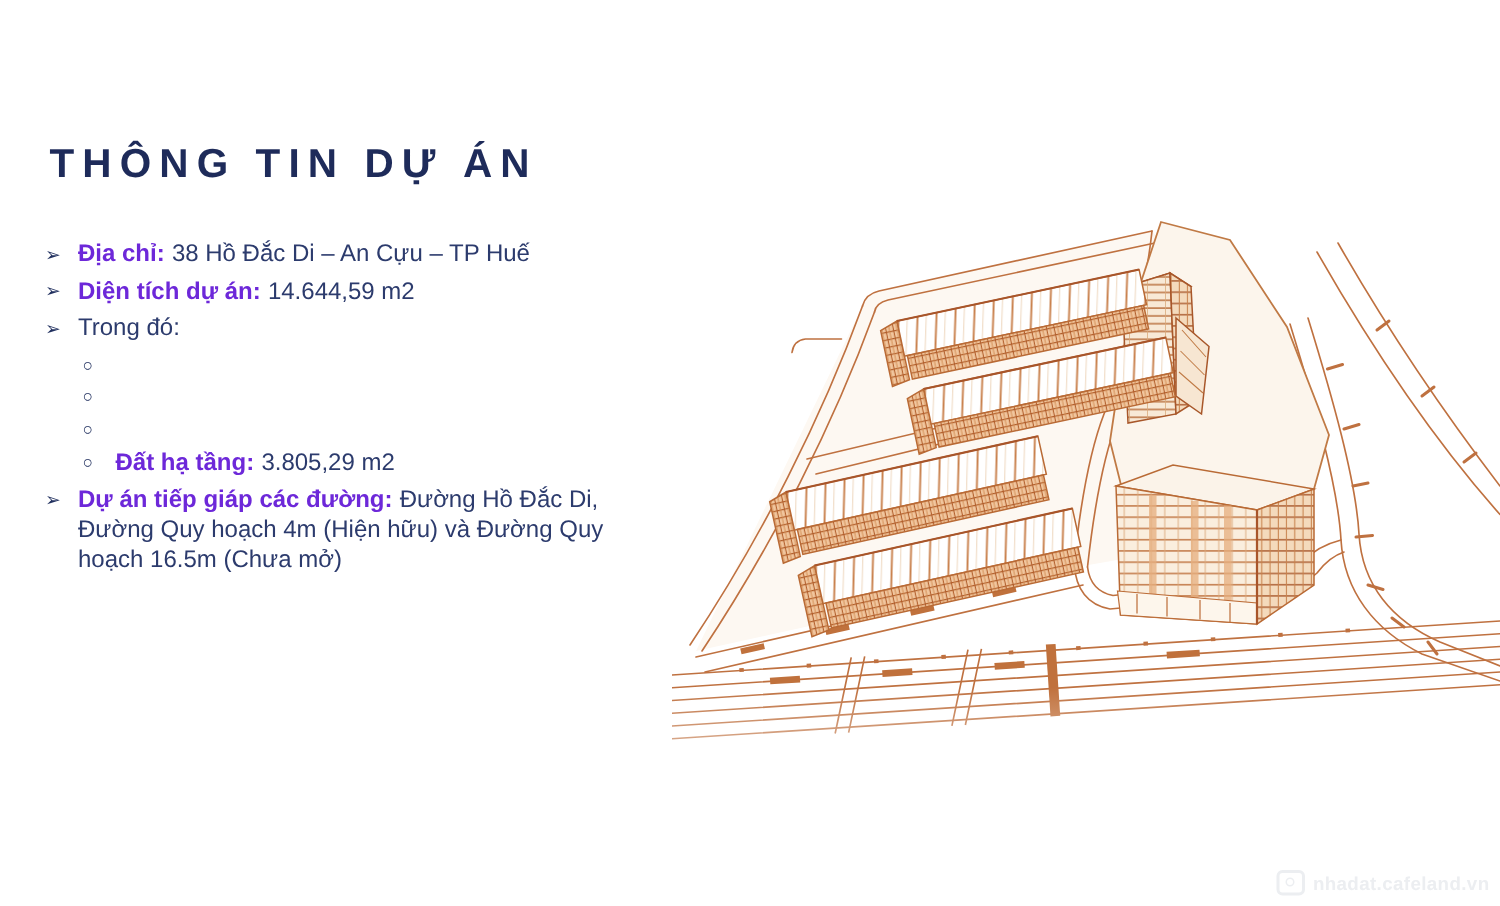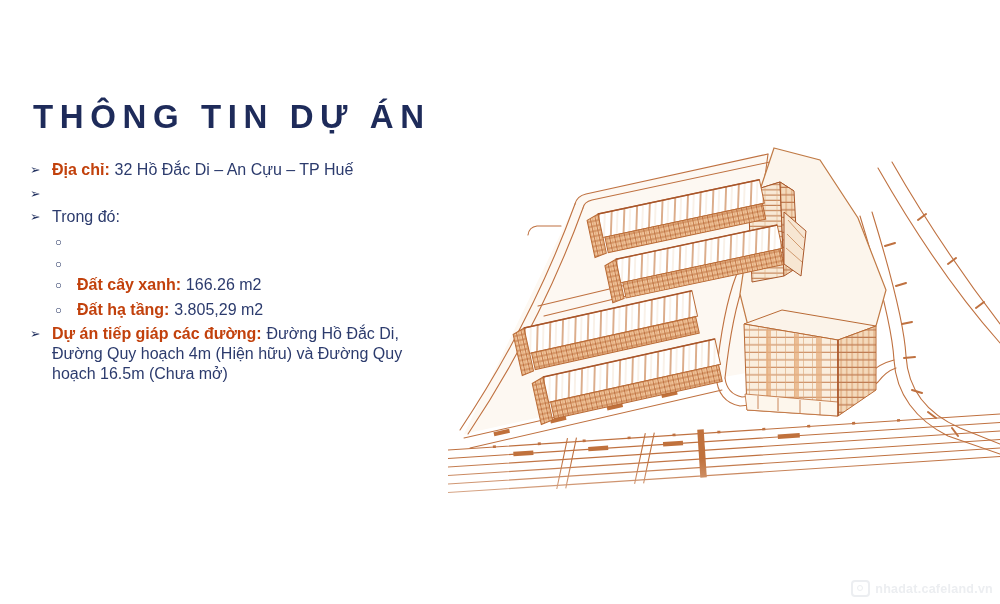--- a/index.html
+++ b/index.html
@@ -4,30 +4,30 @@
 <style>
   html,body{margin:0;padding:0;}
   body{
     width:1000px;height:604px;background:#ffffff;overflow:hidden;position:relative;
     font-family:"Liberation Sans","DejaVu Sans",sans-serif;
   }
   .slide{position:absolute;inset:0;}
   
   .title{
     position:absolute;left:33px;top:76px;
-    font-size:33px;font-weight:bold;letter-spacing:.2em;
+    font-size:27px;font-weight:bold;letter-spacing:.2em;
     color:#1e2b5a;white-space:nowrap;
   }
   .info-list{position:absolute;left:30px;top:160px;width:408px;font-size:16px;}
   .item{display:flex;align-items:flex-start;margin-bottom:4.5px;line-height:1.25;}
   .marker{flex:none;width:22px;font-size:12.5px;padding-top:2.5px;color:#21305f;}
   .item.sub{margin-left:25px;}
   .item.sub .marker{font-size:11.5px;padding-top:3px;}
   .li-text{color:#2c3b6d;}
-  .lbl{font-weight:bold;color:#c2410c;margin-right:.3em;}
+  .lbl{font-weight:bold;color:#6d28d9;margin-right:.3em;}
   .val{color:#2c3b6d;}
   
   .figure{position:absolute;left:448px;top:128px;width:552px;height:440px;}
   
   .watermark{
     position:absolute;right:7px;bottom:7px;display:flex;align-items:center;gap:5px;
     color:#eceef1;font-size:12.5px;font-weight:bold;letter-spacing:.02em;
   }
   .wm-icon{
     width:15px;height:13px;border:2px solid #eceef1;border-radius:4px;position:relative;flex:none;
@@ -41,43 +41,43 @@
 <body>
 
 <div class="slide">
 
   <h1 class="title">THÔNG TIN DỰ ÁN</h1>
 
   <div class="info-list">
 
     <div class="item">
       <span class="marker">➢</span>
-      <div class="li-text"><b class="lbl">Địa chỉ:</b><span class="val">32 Hồ Đắc Di – An Cựu – TP Huế</span></div>
-    </div>
-
-    <div class="item">
-      <span class="marker">➢</span>
+      <div class="li-text"><b class="lbl">Địa chỉ:</b><span class="val">38 Hồ Đắc Di – An Cựu – TP Huế</span></div>
+    </div>
+
+    <div class="item">
+      <span class="marker">➢</span>
+      <div class="li-text"><b class="lbl">Diện tích dự án:</b><span class="val">14.644,59 m2</span></div>
     </div>
 
     <div class="item">
       <span class="marker">➢</span>
       <div class="li-text"><span class="val">Trong đó:</span></div>
     </div>
 
     <div class="item sub">
       <span class="marker">○</span>
     </div>
 
     <div class="item sub">
       <span class="marker">○</span>
     </div>
 
     <div class="item sub">
       <span class="marker">○</span>
-      <div class="li-text"><b class="lbl">Đất cây xanh:</b><span class="val">166.26 m2</span></div>
     </div>
 
     <div class="item sub">
       <span class="marker">○</span>
       <div class="li-text"><b class="lbl">Đất hạ tầng:</b><span class="val">3.805,29 m2</span></div>
     </div>
 
     <div class="item">
       <span class="marker">➢</span>
       <div class="li-text"><b class="lbl">Dự án tiếp giáp các đường:</b><span class="val">Đường Hồ Đắc Di, Đường Quy hoạch 4m (Hiện hữu) và Đường Quy hoạch 16.5m (Chưa mở)</span></div>

